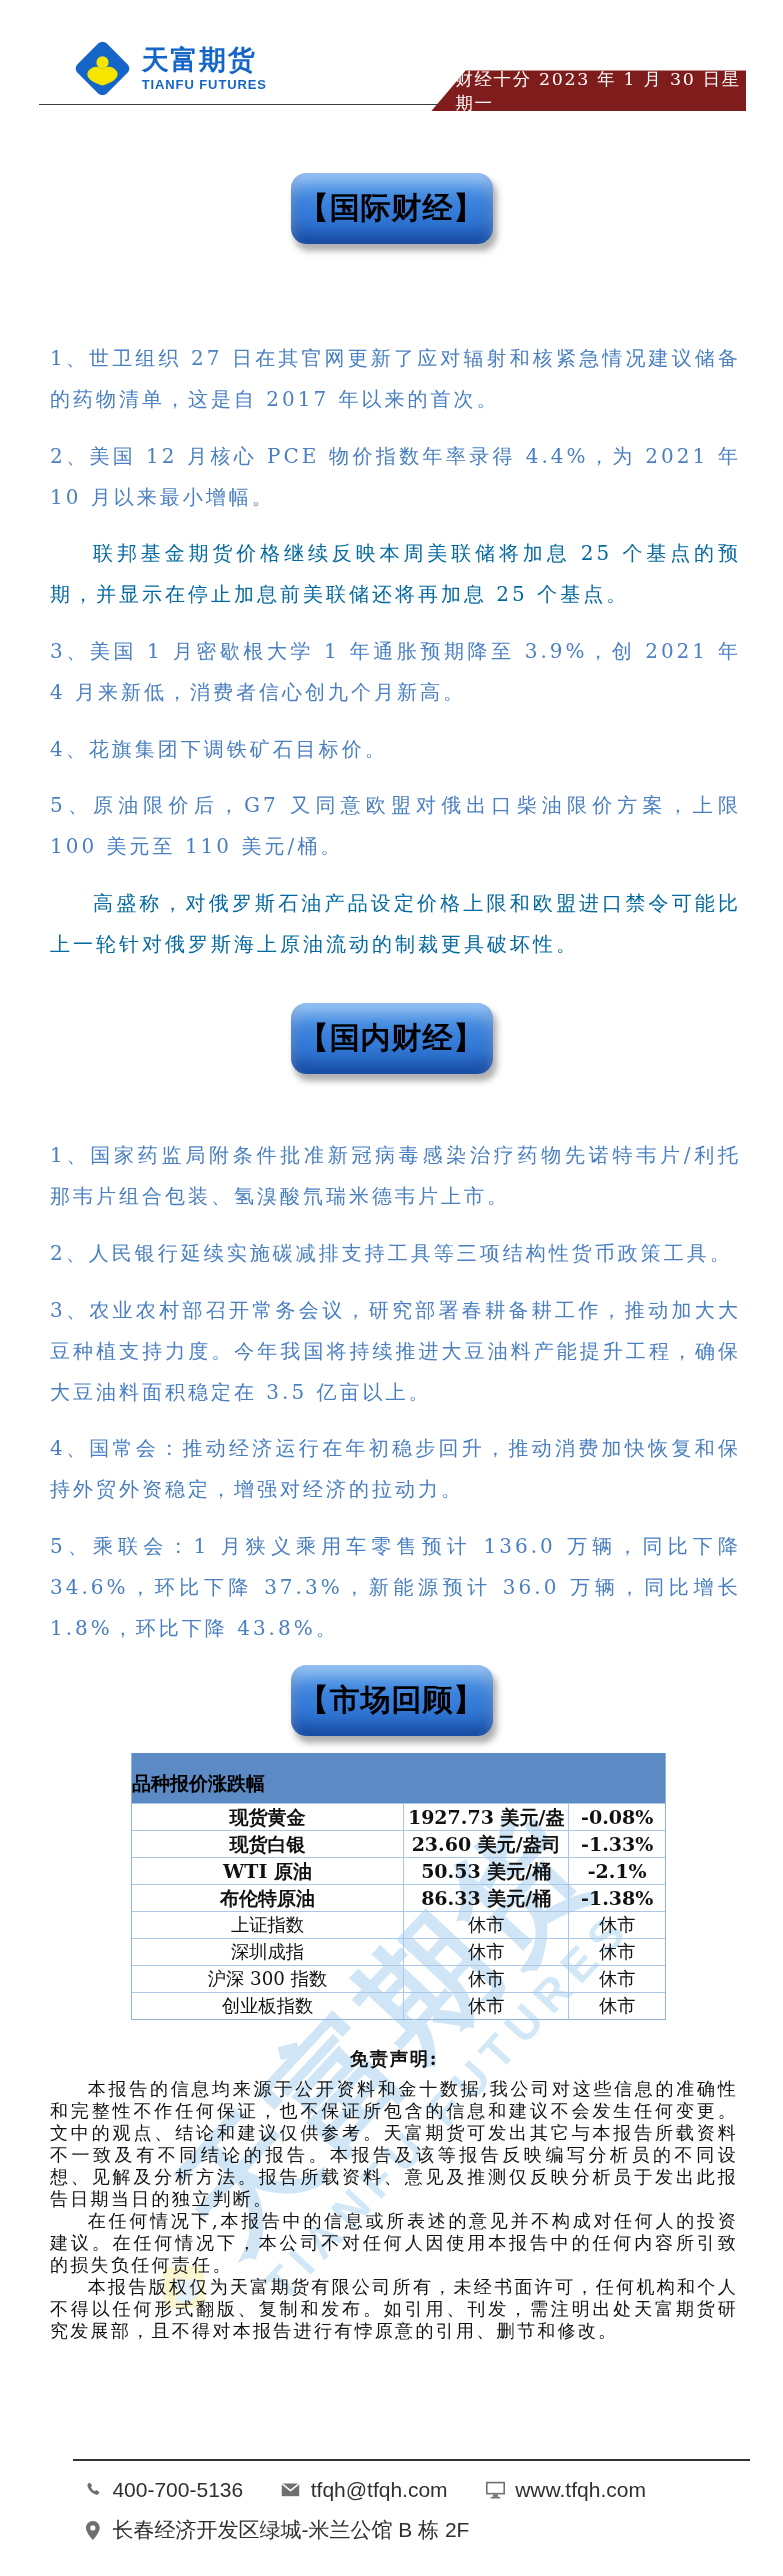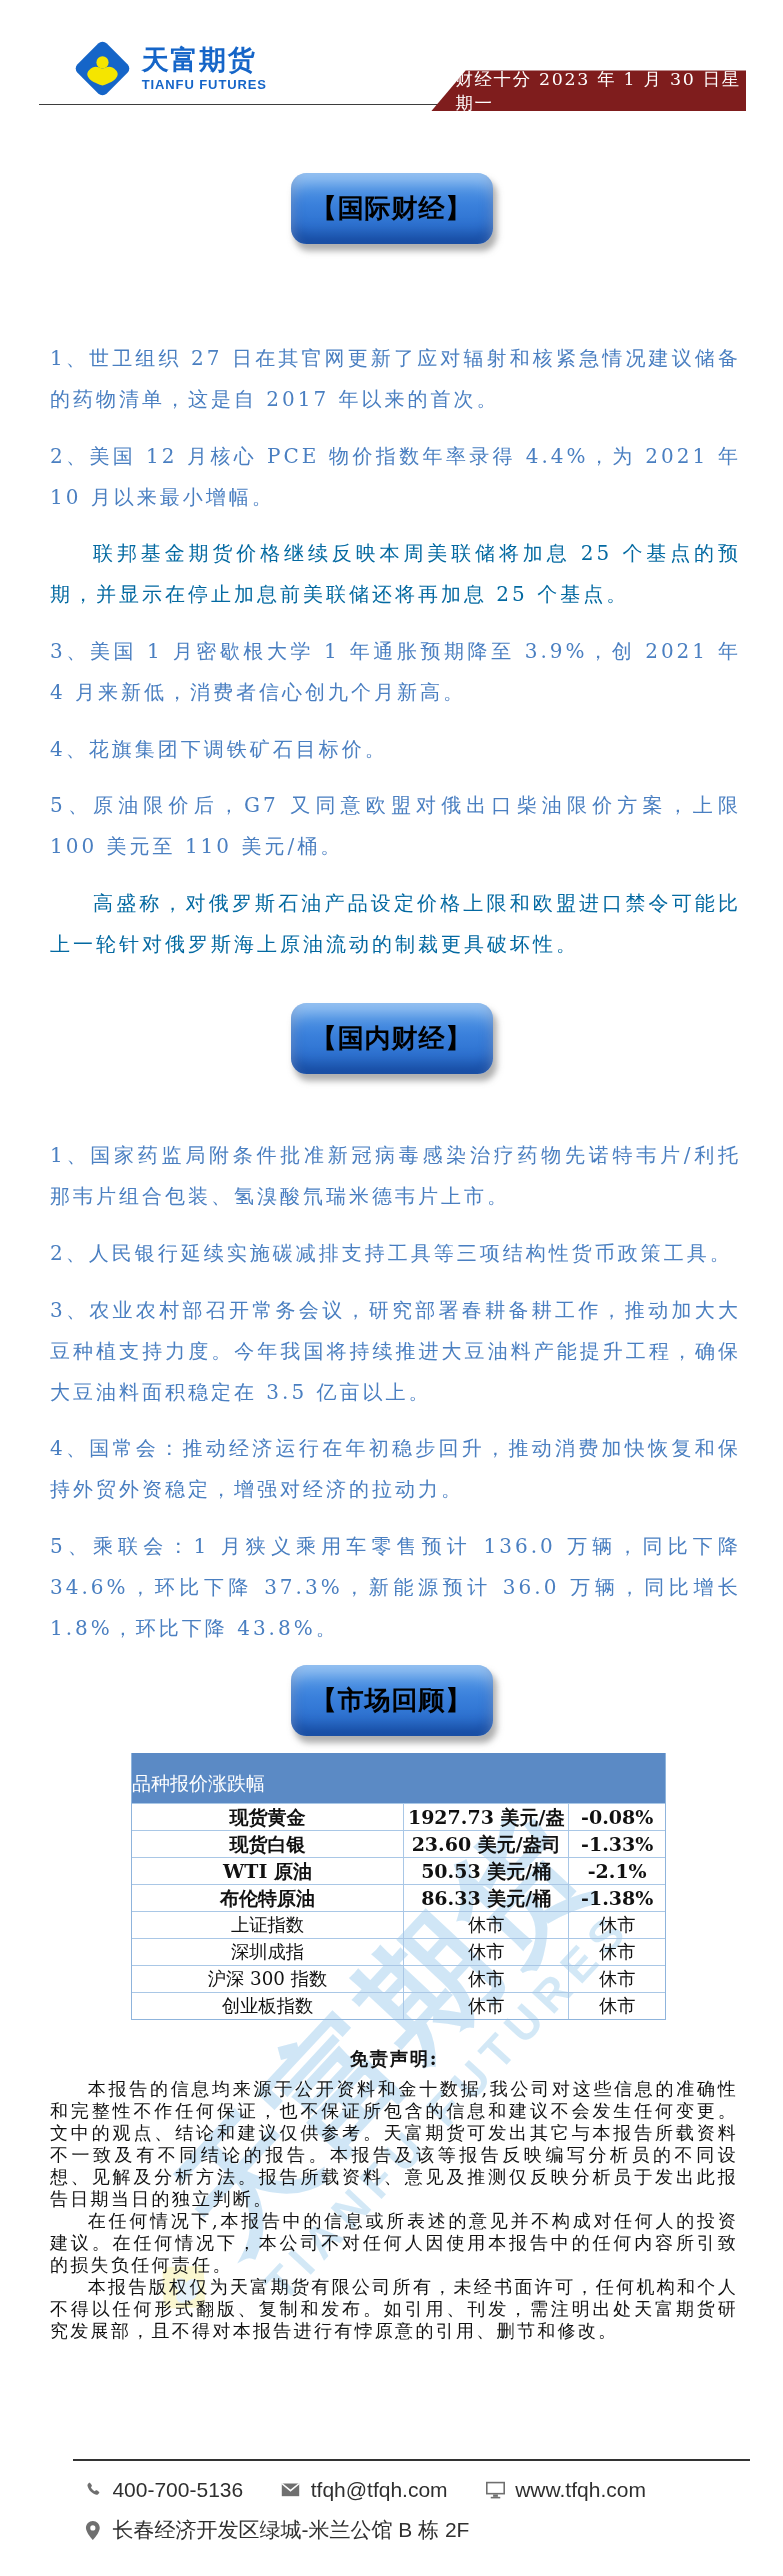--- a/index.html
+++ b/index.html
@@ -21,38 +21,38 @@
            display:flex;align-items:center;justify-content:flex-end;margin-top:46px;}
   .date-banner span{color:#ffffff;font-size:17.4px;letter-spacing:1.7px;padding-left:24.4px;}
 
   
   .section-btn{width:202px;height:71px;margin:0 auto;border-radius:15.7px;
       background:linear-gradient(#5fa3ec 0%,#3a80db 45%,#2265c7 100%);
       box-shadow:3.5px 6.1px 6.1px rgba(110,110,110,.55),
                  inset 0 10.4px 14px rgba(255,255,255,.35),
                  inset 0 -10.4px 14px rgba(0,25,90,.35);
       display:flex;align-items:center;justify-content:center;}
-  .section-btn span{font-size:26px;font-weight:bold;color:#000;letter-spacing:0.9px;}
+  .section-btn span{font-size:30px;font-weight:bold;color:#000;letter-spacing:0.9px;}
   .btn-intl{margin-top:68px;}
   .btn-domestic{margin-top:38px;}
   .btn-market{margin-top:8.7px;}
 
   
   .newslist{margin:94px 42px 0 50px;}
   .newslist.second{margin-top:61px;}
   .nline{margin:0 0 15.7px 0;font-size:20px;line-height:41px;letter-spacing:3px;
          color:#4a7fc1;text-align:justify;}
   .nline[data-kind="para"]{color:#0369a1;text-indent:2.15em;}
 
   
   .mtable{width:533px;margin:17.4px auto 0 auto;transform:translateX(7px);
           border:0.9px solid #8fb4dc;border-top:none;
           font-family:"DejaVu Serif","Liberation Serif",serif;}
   .mthead{display:flex;background:#5b8ac5;height:50px;align-items:flex-end;}
-  .mthead .th{font-size:19px;font-weight:normal;color:#ffffff;text-align:center;padding-bottom:6.1px;}
+  .mthead .th{font-size:19px;font-weight:bold;color:#000000;text-align:center;padding-bottom:6.1px;}
   .trow{display:flex;border-top:0.9px solid #a9c7e6;}
   .td{font-size:19px;font-weight:bold;color:#111;text-align:center;height:26px;line-height:26px;
       border-left:0.9px solid #a9c7e6;overflow:hidden;}
   .trow .td:first-child,.mthead .th:first-child{border-left:none;}
   .trow[data-closed] .td{font-weight:normal;font-size:18.3px;}
   .c1{width:272px;} .c2{width:165px;} .c3{width:96px;}
 
   
   .disclaimer{margin:26px 45px 0 50px;color:#121212;}
   .disc-title{font-size:18.3px;font-weight:bold;letter-spacing:1.7px;margin:0 0 7px 0;text-align:center;}

